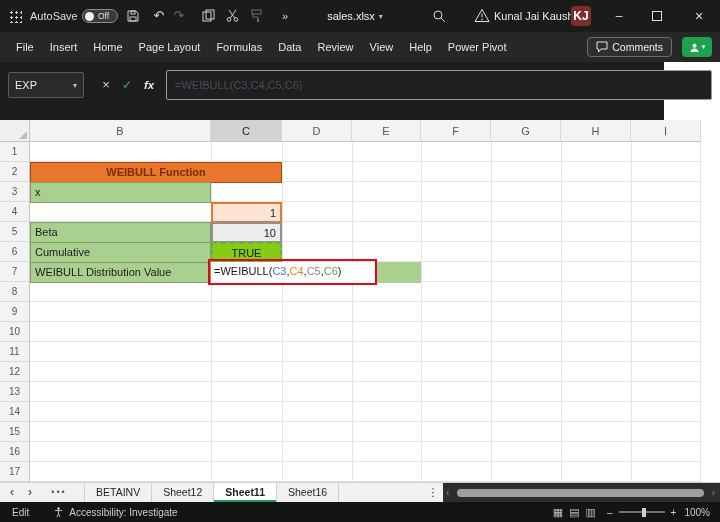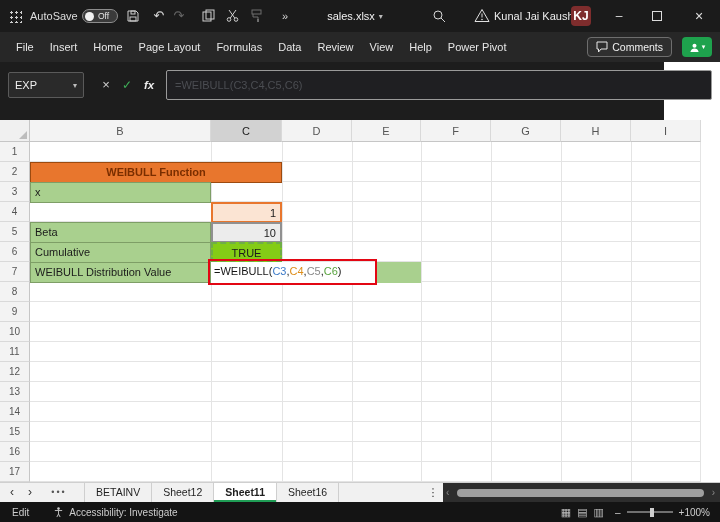--- a/index.html
+++ b/index.html
@@ -290,16 +290,16 @@
     <span style="margin-left:5px;">Accessibility: Investigate</span>
     <span style="flex:1;"></span>
     <span class="viewic">▦</span>
     <span class="viewic">▤</span>
     <span class="viewic">▥</span>
     <span style="margin-left:8px;">–</span>
     <span id="zoomslider">
         <span id="zoomthumb"></span>
       </span>
     <span>+</span>
-    <span style="margin-right:2px;">100%</span>
+    <span style="margin-left:8px;margin-right:2px;">100%</span>
   </div>
 
 </div>
 
 </body></html>

